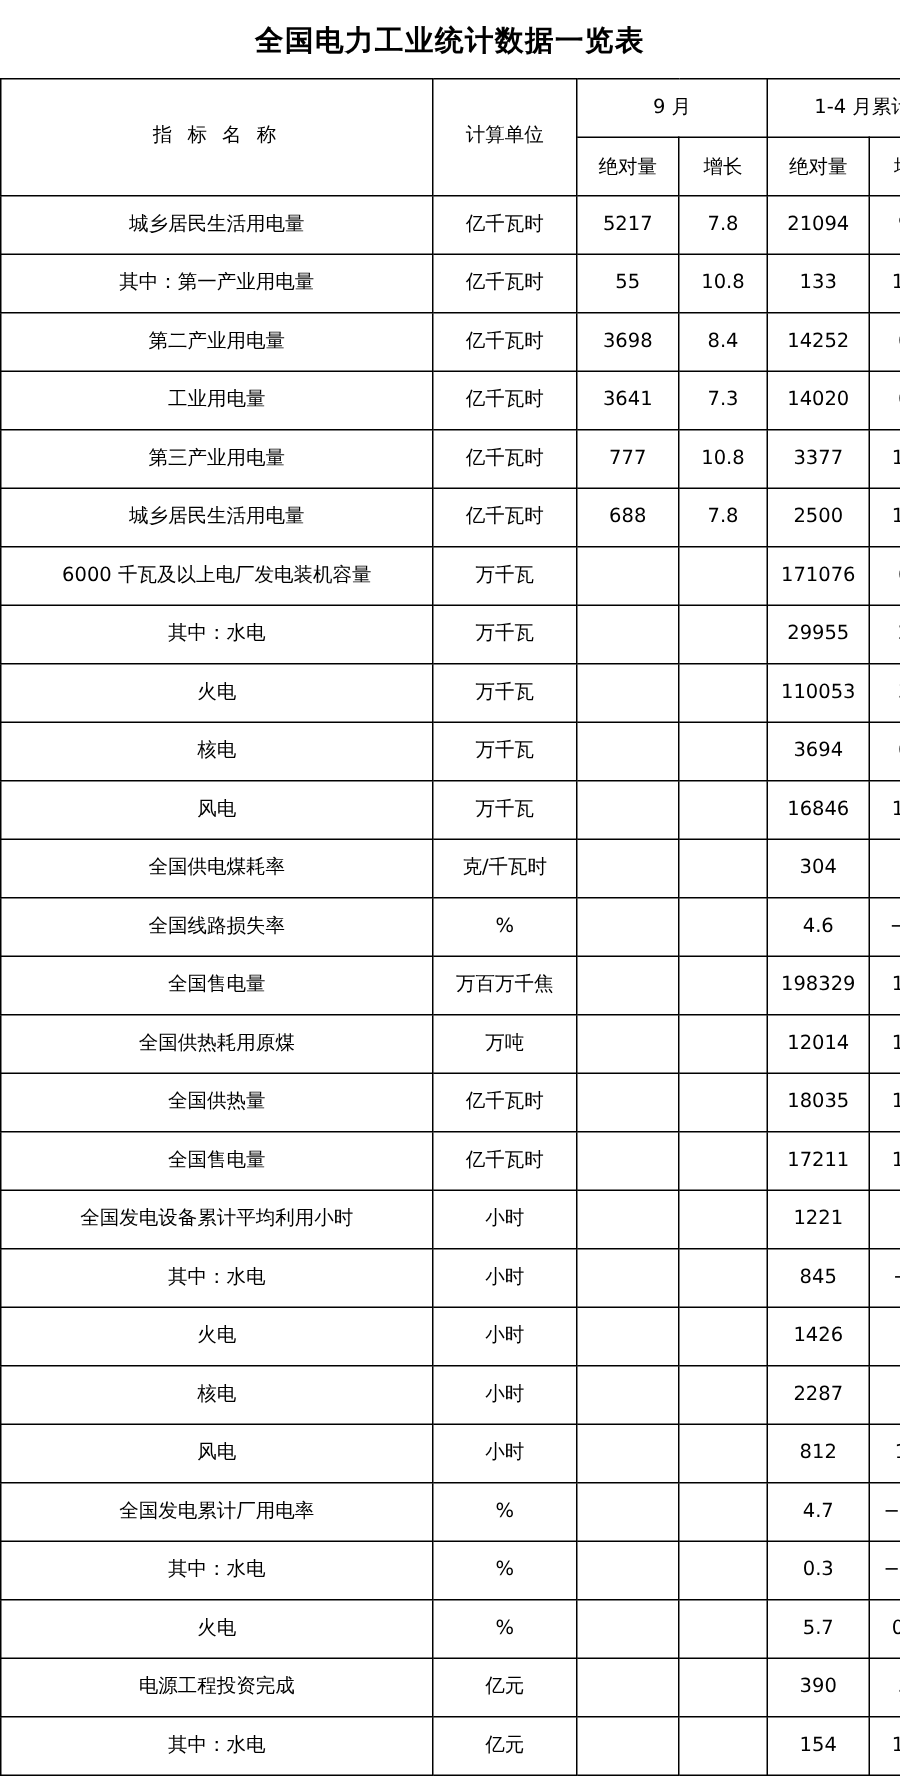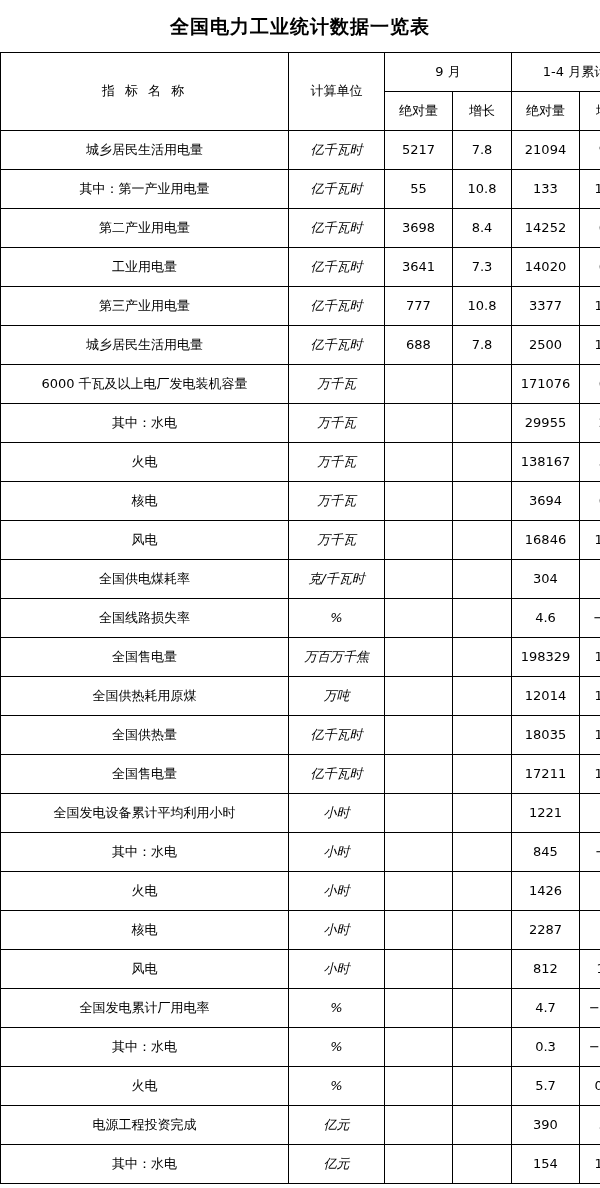--- a/index.html
+++ b/index.html
@@ -56,21 +56,20 @@
   .hdr-sub { font-weight: bold; font-size: 12.5px; font-family: Liberation Serif, serif; }
 
   td.label {
     text-align: center;
     white-space: nowrap;
     font-size: 13px;
   }
   td.unit {
     font-size: 12.5px;
     white-space: nowrap;
-    font-style: italic;
   }
   td.num {
     font-size: 13px;
     white-space: nowrap;
   }
   .indent1 { padding-left: 24px; }
   .indent2 { padding-left: 54px; }
   .indent3 { padding-left: 96px; }
 </style>
 </head>
@@ -166,21 +165,21 @@
           <td class="num"></td>
           <td class="num"></td>
           <td class="num">29955</td>
           <td class="num">2.9</td>
         </tr>
         <tr>
           <td class="label indent2">火电</td>
           <td class="unit">万千瓦</td>
           <td class="num"></td>
           <td class="num"></td>
-          <td class="num">138167</td>
+          <td class="num">110053</td>
           <td class="num">3.7</td>
         </tr>
         <tr>
           <td class="label indent2">核电</td>
           <td class="unit">万千瓦</td>
           <td class="num"></td>
           <td class="num"></td>
           <td class="num">3694</td>
           <td class="num">6.4</td>
         </tr>

